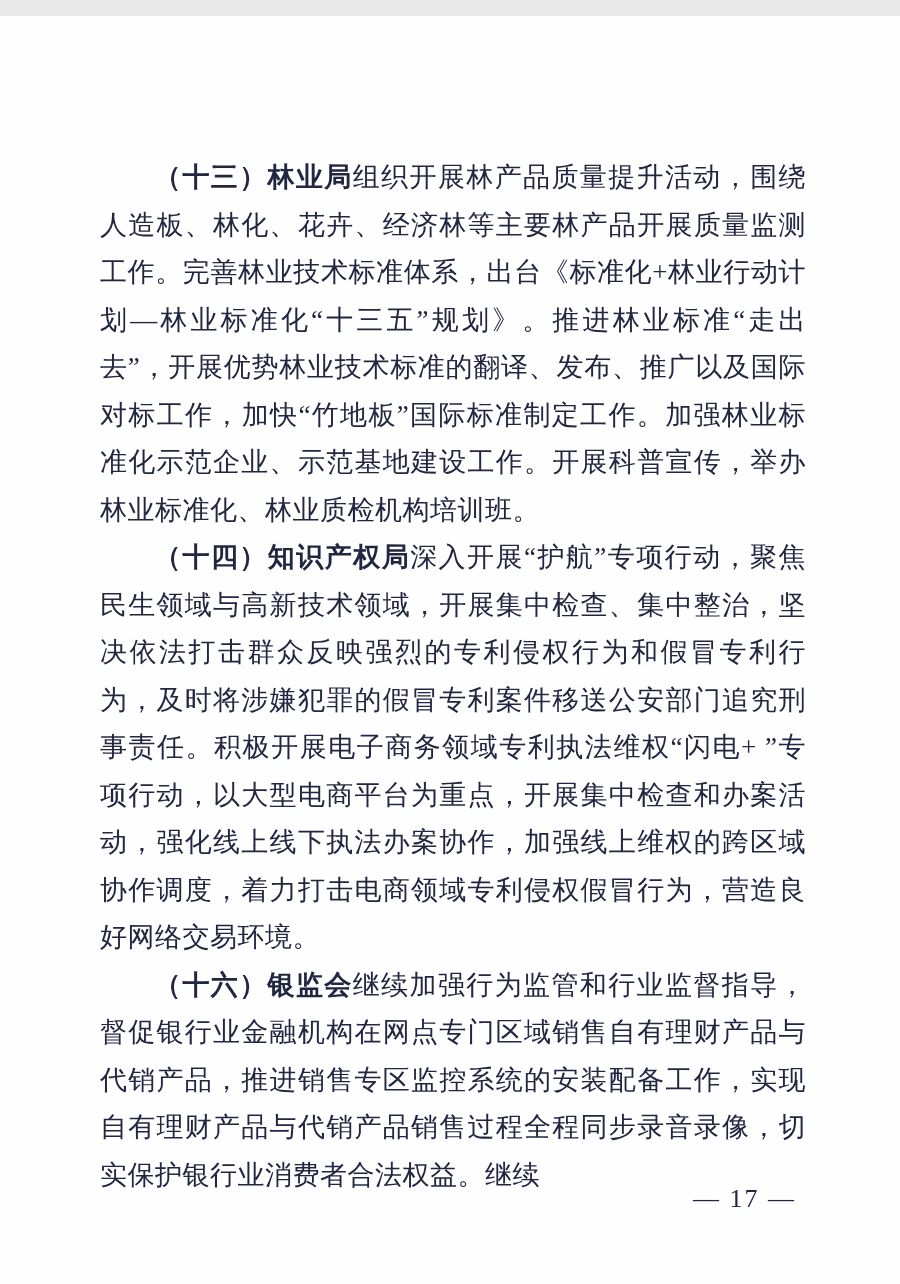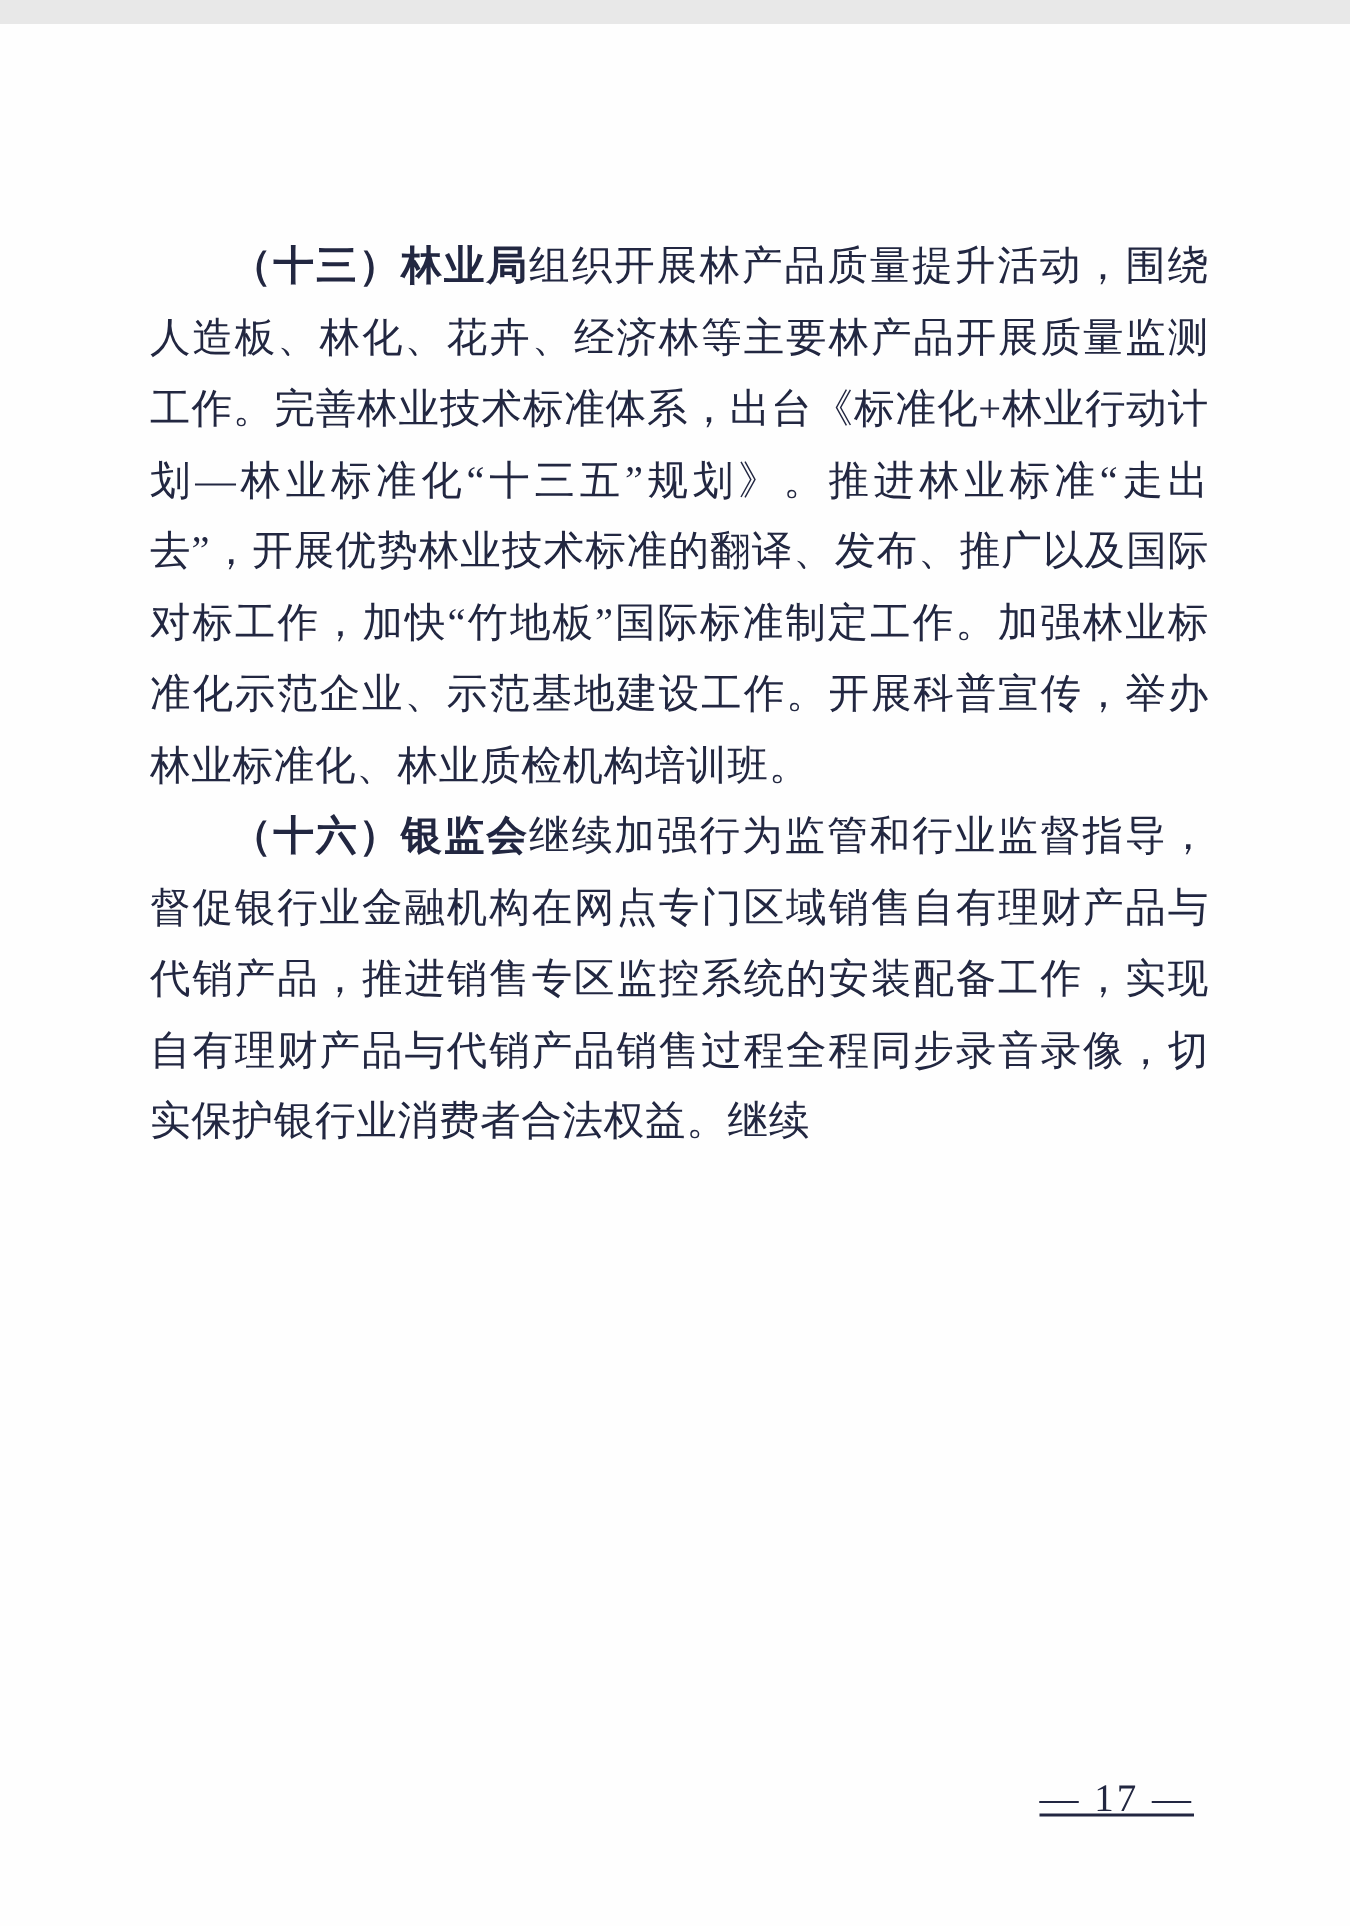--- a/index.html
+++ b/index.html
@@ -37,31 +37,31 @@
     font-weight: bold;
   }
   .footer {
     position: absolute;
     right: 104px;
     top: 1168px;
     font-size: 26px;
     letter-spacing: 2px;
     color: #222741;
     font-family: "Liberation Serif", "DejaVu Serif", serif;
-    text-decoration: underline;
   }
 </style>
 </head>
 <body>
 
 <div class="page">
   <div class="content">
 
     <p class="para"><span class="lead">（十三）林业局</span><span>组织开展林产品质量提升活动，围绕人造板、林化、花卉、经济林等主要林产品开展质量监测工作。完善林业技术标准体系，出台《标准化+林业行动计划—林业标准化“十三五”规划》。推进林业标准“走出去”，开展优势林业技术标准的翻译、发布、推广以及国际对标工作，加快“竹地板”国际标准制定工作。加强林业标准化示范企业、示范基地建设工作。开展科普宣传，举办林业标准化、林业质检机构培训班。</span></p>
 
+    <p class="para"><span class="lead">（十四）知识产权局</span><span>深入开展“护航”专项行动，聚焦民生领域与高新技术领域，开展集中检查、集中整治，坚决依法打击群众反映强烈的专利侵权行为和假冒专利行为，及时将涉嫌犯罪的假冒专利案件移送公安部门追究刑事责任。积极开展电子商务领域专利执法维权“闪电+ ”专项行动，以大型电商平台为重点，开展集中检查和办案活动，强化线上线下执法办案协作，加强线上维权的跨区域协作调度，着力打击电商领域专利侵权假冒行为，营造良好网络交易环境。</span></p>
 
 
     <p class="para"><span class="lead">（十六）银监会</span><span>继续加强行为监管和行业监督指导，督促银行业金融机构在网点专门区域销售自有理财产品与代销产品，推进销售专区监控系统的安装配备工作，实现自有理财产品与代销产品销售过程全程同步录音录像，切实保护银行业消费者合法权益。继续</span></p>
 
   </div>
 
   <div class="footer">— 17 —</div>
 </div>
 
 </body></html>

